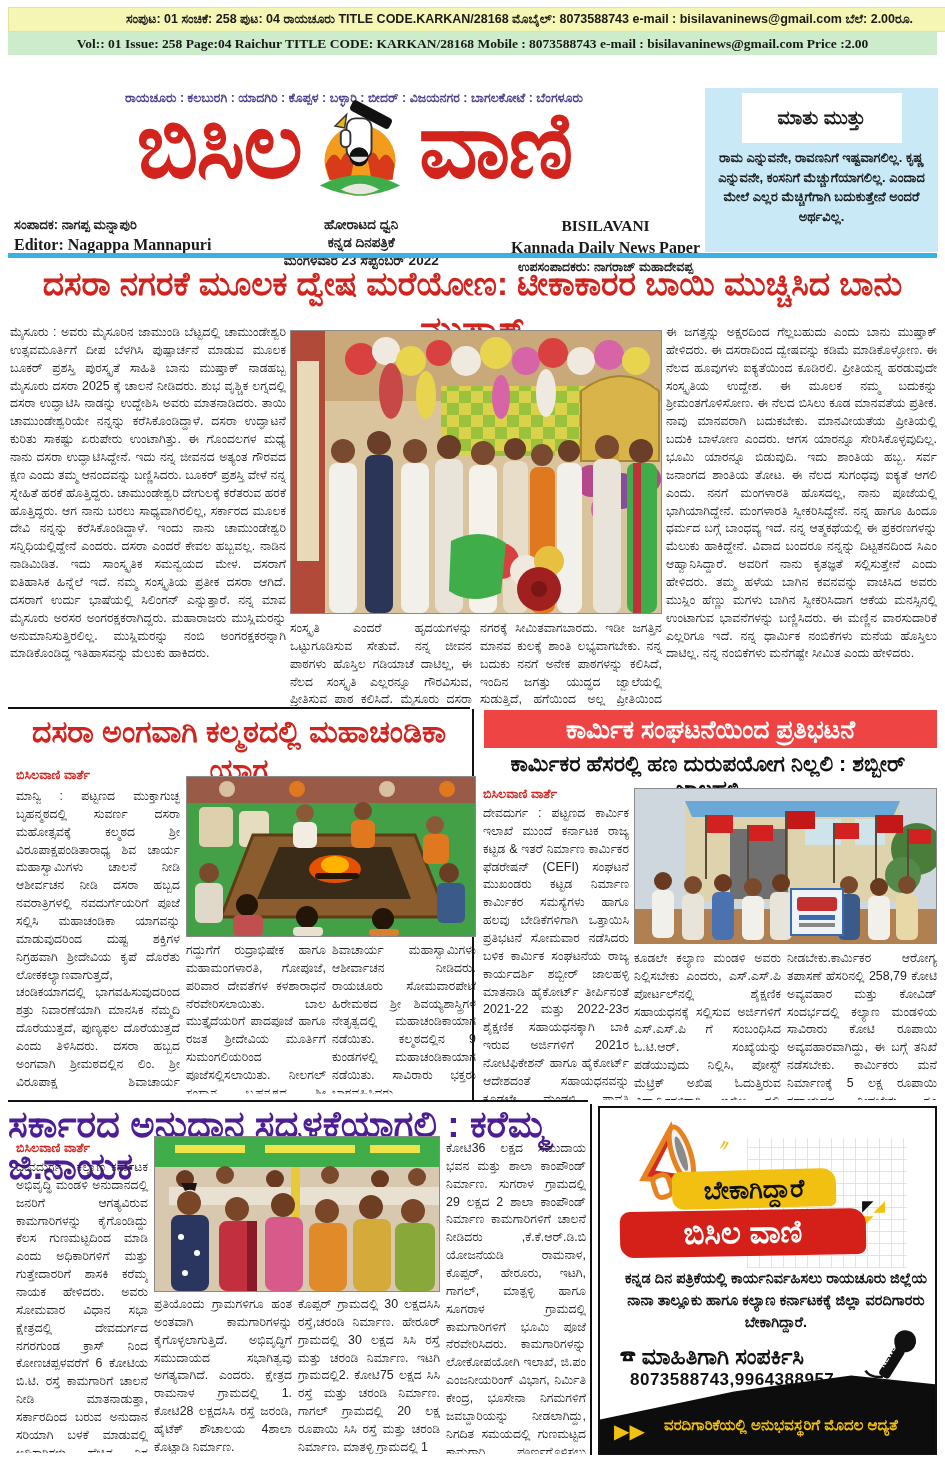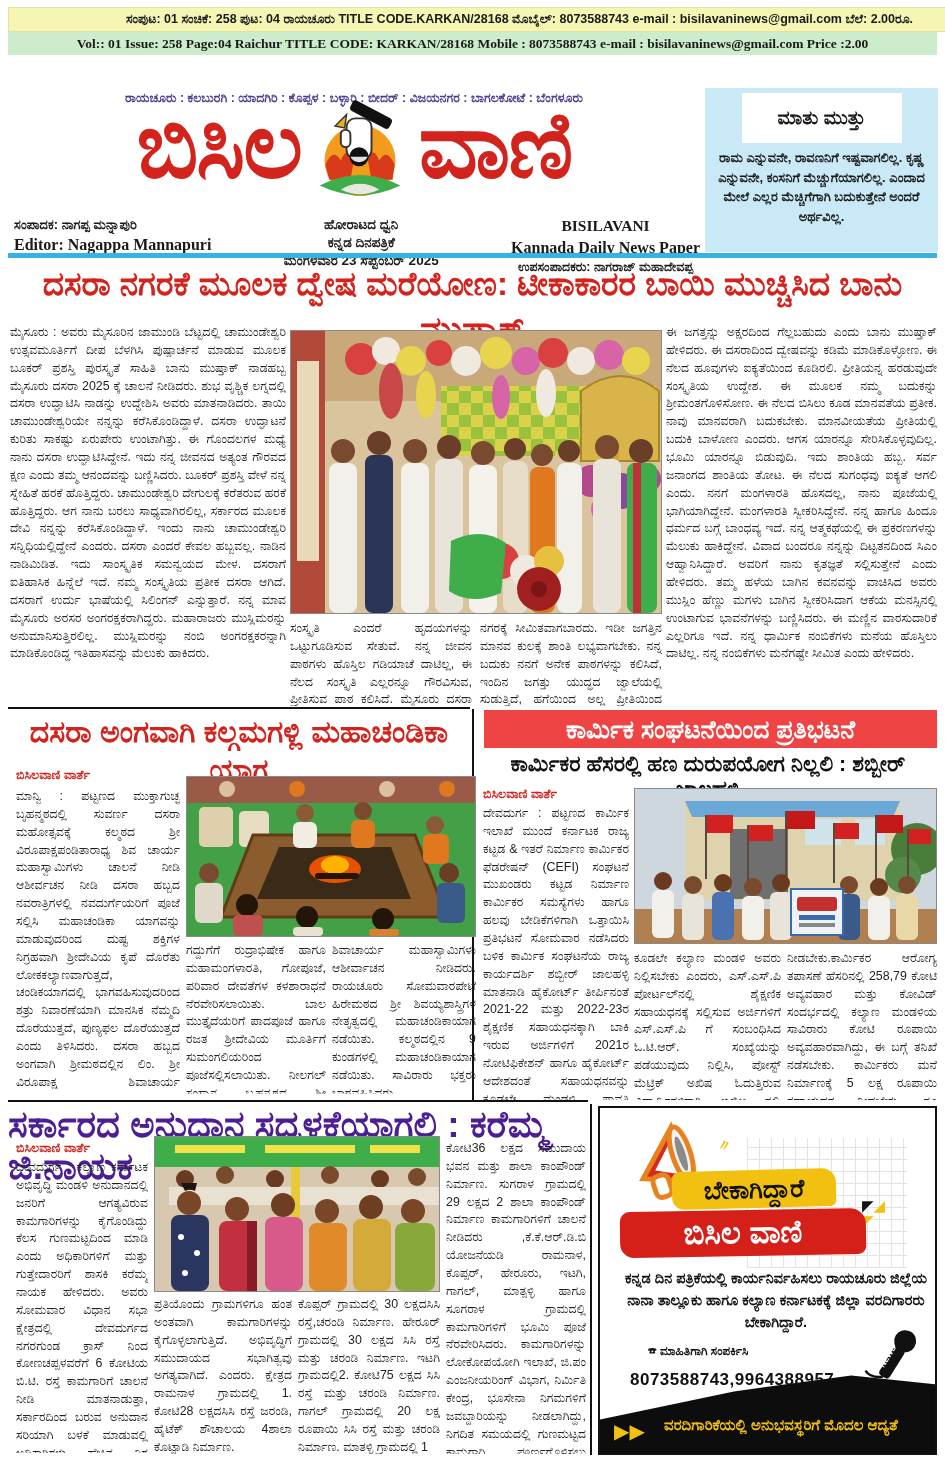--- a/index.html
+++ b/index.html
@@ -64,21 +64,21 @@
   
   #ad-box{left:598px;top:1106px;width:339px;height:349px;border:2px solid #111;background:#fff;box-sizing:border-box;overflow:hidden;}
   #ad-grid{position:absolute;right:28px;top:30px;width:160px;height:130px;background:repeating-linear-gradient(0deg,#e3e3e3 0 1px,transparent 1px 12px),repeating-linear-gradient(90deg,#e3e3e3 0 1px,transparent 1px 12px);}
   #ad-mega{position:absolute;left:22px;top:4px;}
   #ad-sparks{position:absolute;left:116px;top:28px;color:#f2c011;font-size:16px;font-weight:bold;transform:rotate(18deg);}
   #ad-confetti{position:absolute;left:262px;top:90px;font-size:15px;line-height:1;}
   #ad-confetti .c1{color:#111;} #ad-confetti .c2{color:#f2c011;}
   #ad-head1{position:absolute;left:72px;top:62px;width:164px;height:38px;background:#f2c011;border-radius:8px 14px 6px 12px;transform:rotate(-1.5deg);text-align:center;line-height:38px;font-size:25px;font-weight:bold;color:#111;}
   #ad-head2{position:absolute;left:20px;top:102px;width:246px;height:46px;background:#d42019;border-radius:10px 16px 8px 14px;transform:rotate(-1deg);text-align:center;line-height:46px;font-size:31px;font-weight:bold;color:#fff;}
   #ad-body{position:absolute;left:12px;top:160px;width:312px;text-align:center;font-size:14.5px;font-weight:bold;line-height:1.5;color:#111;margin-left:8px;}
-  #ad-contact{position:absolute;left:20px;top:236px;font-size:12px;font-weight:bold;color:#111;margin-left:28px;}
+  #ad-contact{position:absolute;left:20px;top:236px;font-size:22px;font-weight:bold;color:#111;}
   #ad-phones{position:absolute;left:30px;top:262px;font-size:17px;font-weight:bold;color:#111;letter-spacing:.5px;}
   #ad-band{position:absolute;left:0;bottom:0;width:100%;height:88px;background:#0d0d0d;clip-path:polygon(0 62%,40% 30%,75% 12%,100% 22%,100% 100%,0 100%);}
   #ad-band-arrows{position:absolute;left:14px;bottom:10px;color:#f2c011;font-size:20px;}
   #ad-band-text{position:absolute;left:64px;bottom:19px;color:#f2c011;font-size:15px;font-weight:bold;}
   #ad-mic{position:absolute;right:6px;top:218px;}
 </style>
 </head>
 <body>
 
 <div class="page">
@@ -111,21 +111,21 @@
   </div>
 
   <div class="abs" id="mast-info">
     <div class="mast-cell" id="mast-left">
       <div class="kn-line">ಸಂಪಾದಕ: ನಾಗಪ್ಪ ಮನ್ನಾಪುರಿ</div>
       <div class="en-line">Editor: Nagappa Mannapuri</div>
     </div>
     <div class="mast-cell" id="mast-center">
       <div>ಹೋರಾಟದ ಧ್ವನಿ</div>
       <div>ಕನ್ನಡ ದಿನಪತ್ರಿಕೆ</div>
-      <div>ಮಂಗಳವಾರ 23 ಸೆಪ್ಟೆಂಬರ್ 2025</div>
+      <div>ಮಂಗಳವಾರ 23 ಸೆಪ್ಟೆಂಬರ್ 2022</div>
     </div>
     <div class="mast-cell" id="mast-right">
       <div class="en1">BISILAVANI</div>
       <div class="en2">Kannada Daily News Paper</div>
       <div class="kn2">ಉಪಸಂಪಾದಕರು: ನಾಗರಾಜ್ ಮಹಾದೇವಪ್ಪ</div>
     </div>
   </div>
 
   <div class="abs" id="quote-box">
     <div id="quote-title">ಮಾತು ಮುತ್ತು</div>
@@ -211,21 +211,21 @@
     </svg>
   </div>
 
   <div class="abs body-col" id="lead-col2">ಸಂಸ್ಕೃತಿ ಎಂದರೆ ಹೃದಯಗಳನ್ನು ಒಟ್ಟುಗೂಡಿಸುವ ಸೇತುವೆ. ನನ್ನ ಜೀವನ ಪಾಠಗಳು ಹೊಸ್ತಿಲ ಗಡಿಯಾಚೆ ದಾಟಿಲ್ಲ, ಈ ನೆಲದ ಸಂಸ್ಕೃತಿ ಎಲ್ಲರನ್ನೂ ಗೌರವಿಸುವ, ಪ್ರೀತಿಸುವ ಪಾಠ ಕಲಿಸಿದೆ. ಮೈಸೂರು ದಸರಾ ಶಾಂತಿ, ಸೌಹಾರ್ದತೆಯ ಉತ್ಸವ. ಈ ನೆಲದ ಹೂವುಗಳು ಸೌಹಾರ್ದತೆಯಿಂದ ಕೂಡಿವೆ. ದಸರಾ ಹಬ್ಬ ಮೈಸೂರು</div>
   <div class="abs body-col" id="lead-col3">ನಗರಕ್ಕೆ ಸೀಮಿತವಾಗಬಾರದು. ಇಡೀ ಜಗತ್ತಿನ ಮಾನವ ಕುಲಕ್ಕೆ ಶಾಂತಿ ಲಭ್ಯವಾಗಬೇಕು. ನನ್ನ ಬದುಕು ನನಗೆ ಅನೇಕ ಪಾಠಗಳನ್ನು ಕಲಿಸಿದೆ, ಇಂದಿನ ಜಗತ್ತು ಯುದ್ಧದ ಜ್ವಾಲೆಯಲ್ಲಿ ಸುಡುತ್ತಿದೆ, ಹಗೆಯಿಂದ ಅಲ್ಲ ಪ್ರೀತಿಯಿಂದ ಜಗತ್ತನ್ನು ಗೆಲ್ಲಬಹುದು. ನಾವೆಲ್ಲರೂ ಒಂದೇ ಗಗನದ ಆಡಿಯ ಪಯಣಿಗರು.</div>
   <div class="abs body-col" id="lead-col4">ಈ ಜಗತ್ತನ್ನು ಅಕ್ಷರದಿಂದ ಗೆಲ್ಲಬಹುದು ಎಂದು ಬಾನು ಮುಷ್ತಾಕ್ ಹೇಳಿದರು. ಈ ದಸರಾದಿಂದ ದ್ವೇಷವನ್ನು ಕಡಿಮೆ ಮಾಡಿಕೊಳ್ಳೋಣ. ಈ ನೆಲದ ಹೂವುಗಳು ಐಕ್ಯತೆಯಿಂದ ಕೂಡಿರಲಿ. ಪ್ರೀತಿಯನ್ನ ಹರಡುವುದೇ ಸಂಸ್ಕೃತಿಯ ಉದ್ದೇಶ. ಈ ಮೂಲಕ ನಮ್ಮ ಬದುಕನ್ನು ಶ್ರೀಮಂತಗೊಳಿಸೋಣ. ಈ ನೆಲದ ಬಿಸಿಲು ಕೂಡ ಮಾನವತೆಯ ಪ್ರತೀಕ. ನಾವು ಮಾನವರಾಗಿ ಬದುಕಬೇಕು. ಮಾನವೀಯತೆಯ ಪ್ರೀತಿಯಲ್ಲಿ ಬದುಕಿ ಬಾಳೋಣ ಎಂದರು. ಆಗಸ ಯಾರನ್ನೂ ಸೇರಿಸಿಕೊಳ್ಳವುದಿಲ್ಲ. ಭೂಮಿ ಯಾರನ್ನೂ ಬಿಡುವುದಿ. ಇದು ಶಾಂತಿಯ ಹಬ್ಬ. ಸರ್ವ ಜನಾಂಗದ ಶಾಂತಿಯ ತೋಟ. ಈ ನೆಲದ ಸುಗಂಧವು ಐಕ್ಯತೆ ಆಗಲಿ ಎಂದು. ನನಗೆ ಮಂಗಳಾರತಿ ಹೊಸದಲ್ಲ, ನಾನು ಪೂಜೆಯಲ್ಲಿ ಭಾಗಿಯಾಗಿದ್ದೇನೆ. ಮಂಗಳಾರತಿ ಸ್ವೀಕರಿಸಿದ್ದೇನೆ. ನನ್ನ ಹಾಗೂ ಹಿಂದೂ ಧರ್ಮದ ಬಗ್ಗೆ ಬಾಂಧವ್ಯ ಇದೆ. ನನ್ನ ಆತ್ಮಕಥೆಯಲ್ಲಿ ಈ ಪ್ರಕರಣಗಳನ್ನು ಮೆಲುಕು ಹಾಕಿದ್ದೇನೆ. ವಿವಾದ ಬಂದರೂ ನನ್ನನ್ನು ದಿಟ್ಟತನದಿಂದ ಸಿಎಂ ಆಹ್ವಾನಿಸಿದ್ದಾರೆ. ಅವರಿಗೆ ನಾನು ಕೃತಜ್ಞತೆ ಸಲ್ಲಿಸುತ್ತೇನೆ ಎಂದು ಹೇಳಿದರು. ತಮ್ಮ ಹಳೆಯ ಬಾಗಿನ ಕವನವನ್ನು ವಾಚಿಸಿದ ಅವರು ಮುಸ್ಲಿಂ ಹೆಣ್ಣು ಮಗಳು ಬಾಗಿನ ಸ್ವೀಕರಿಸಿದಾಗ ಆಕೆಯ ಮನಸ್ಸಿನಲ್ಲಿ ಉಂಟಾಗುವ ಭಾವನೆಗಳನ್ನು ಬಣ್ಣಿಸಿದರು. ಈ ಮಣ್ಣಿನ ವಾರಸುದಾರಿಕೆ ಎಲ್ಲರಿಗೂ ಇದೆ. ನನ್ನ ಧಾರ್ಮಿಕ ನಂಬಿಕೆಗಳು ಮನೆಯ ಹೊಸ್ತಿಲು ದಾಟಿಲ್ಲ. ನನ್ನ ನಂಬಿಕೆಗಳು ಮನೆಗಷ್ಟೇ ಸೀಮಿತ ಎಂದು ಹೇಳಿದರು.</div>
 
   <div class="abs h-rule" id="rule-mid"></div>
   <div class="abs v-rule" id="vrule-mid"></div>
 
-  <div class="abs" id="yaga-headline">ದಸರಾ ಅಂಗವಾಗಿ ಕಲ್ಗಮಗಳ್ಲಿ ಮಹಾಚಂಡಿಕಾ ಯಾಗ</div>
+  <div class="abs" id="yaga-headline">ದಸರಾ ಅಂಗವಾಗಿ ಕಲ್ಮಠದಲ್ಲಿ ಮಹಾಚಂಡಿಕಾ ಯಾಗ</div>
   <div class="abs byline" id="yaga-byline">ಬಿಸಿಲವಾಣಿ ವಾರ್ತೆ</div>
   <div class="abs body-col" id="yaga-col1">ಮಾನ್ವಿ : ಪಟ್ಟಣದ ಮುಕ್ತಾಗುಚ್ಛ ಬೃಹನ್ಮಠದಲ್ಲಿ ಸುವರ್ಣ ದಸರಾ ಮಹೋತ್ಸವಕ್ಕೆ ಕಲ್ಮಠದ ಶ್ರೀ ವಿರೂಪಾಕ್ಷಪಂಡಿತಾರಾಧ್ಯ ಶಿವ ಚಾರ್ಯ ಮಹಾಸ್ವಾಮಿಗಳು ಚಾಲನೆ ನೀಡಿ ಆಶೀರ್ವಚನ ನೀಡಿ ದಸರಾ ಹಬ್ಬದ ನವರಾತ್ರಿಗಳಲ್ಲಿ ನವದುರ್ಗೆಯರಿಗೆ ಪೂಜೆ ಸಲ್ಲಿಸಿ ಮಹಾಚಂಡಿಕಾ ಯಾಗವನ್ನು ಮಾಡುವುದರಿಂದ ದುಷ್ಟ ಶಕ್ತಿಗಳ ನಿಗ್ರಹವಾಗಿ ಶ್ರೀದೇವಿಯ ಕೃಪೆ ದೊರೆತು ಲೋಕಕಲ್ಯಾಣವಾಗುತ್ತದೆ, ಚಂಡಿಕಯಾಗದಲ್ಲಿ ಭಾಗವಹಿಸುವುದರಿಂದ ಶತ್ರು ನಿವಾರಣೆಯಾಗಿ ಮಾನಸಿಕ ನೆಮ್ಮದಿ ದೊರೆಯುತ್ತದೆ, ಪುಣ್ಯಫಲ ದೊರೆಯುತ್ತದೆ ಎಂದು ತಿಳಿಸಿದರು. ದಸರಾ ಹಬ್ಬದ ಅಂಗವಾಗಿ ಶ್ರೀಮಠದಲ್ಲಿನ ಲಿಂ. ಶ್ರೀ ವಿರೂಪಾಕ್ಷ ಶಿವಾಚಾರ್ಯ ಮಹಾಸ್ವಾಮಿಗಳವರ ಹಾಗೂ ಲಿಂ.ಶ್ರೀ ಶಿವಮೂರ್ತಿ ಶಿವಚಾರ್ಯ ಮಹಾಸ್ವಾಮಿಗಳ ಕರ್ತೃ</div>
 
   <div class="abs photo" id="yaga-photo">
     <svg width="288" height="159" viewBox="0 0 288 159">
       <rect width="288" height="159" fill="#43a047"></rect>
       <rect width="288" height="26" fill="#9a5a48"></rect>
       <circle cx="40" cy="12" r="8" fill="#d9c0a0"></circle>
         <circle cx="110" cy="12" r="8" fill="#e07820"></circle>
         <circle cx="200" cy="12" r="8" fill="#d9c0a0"></circle>

